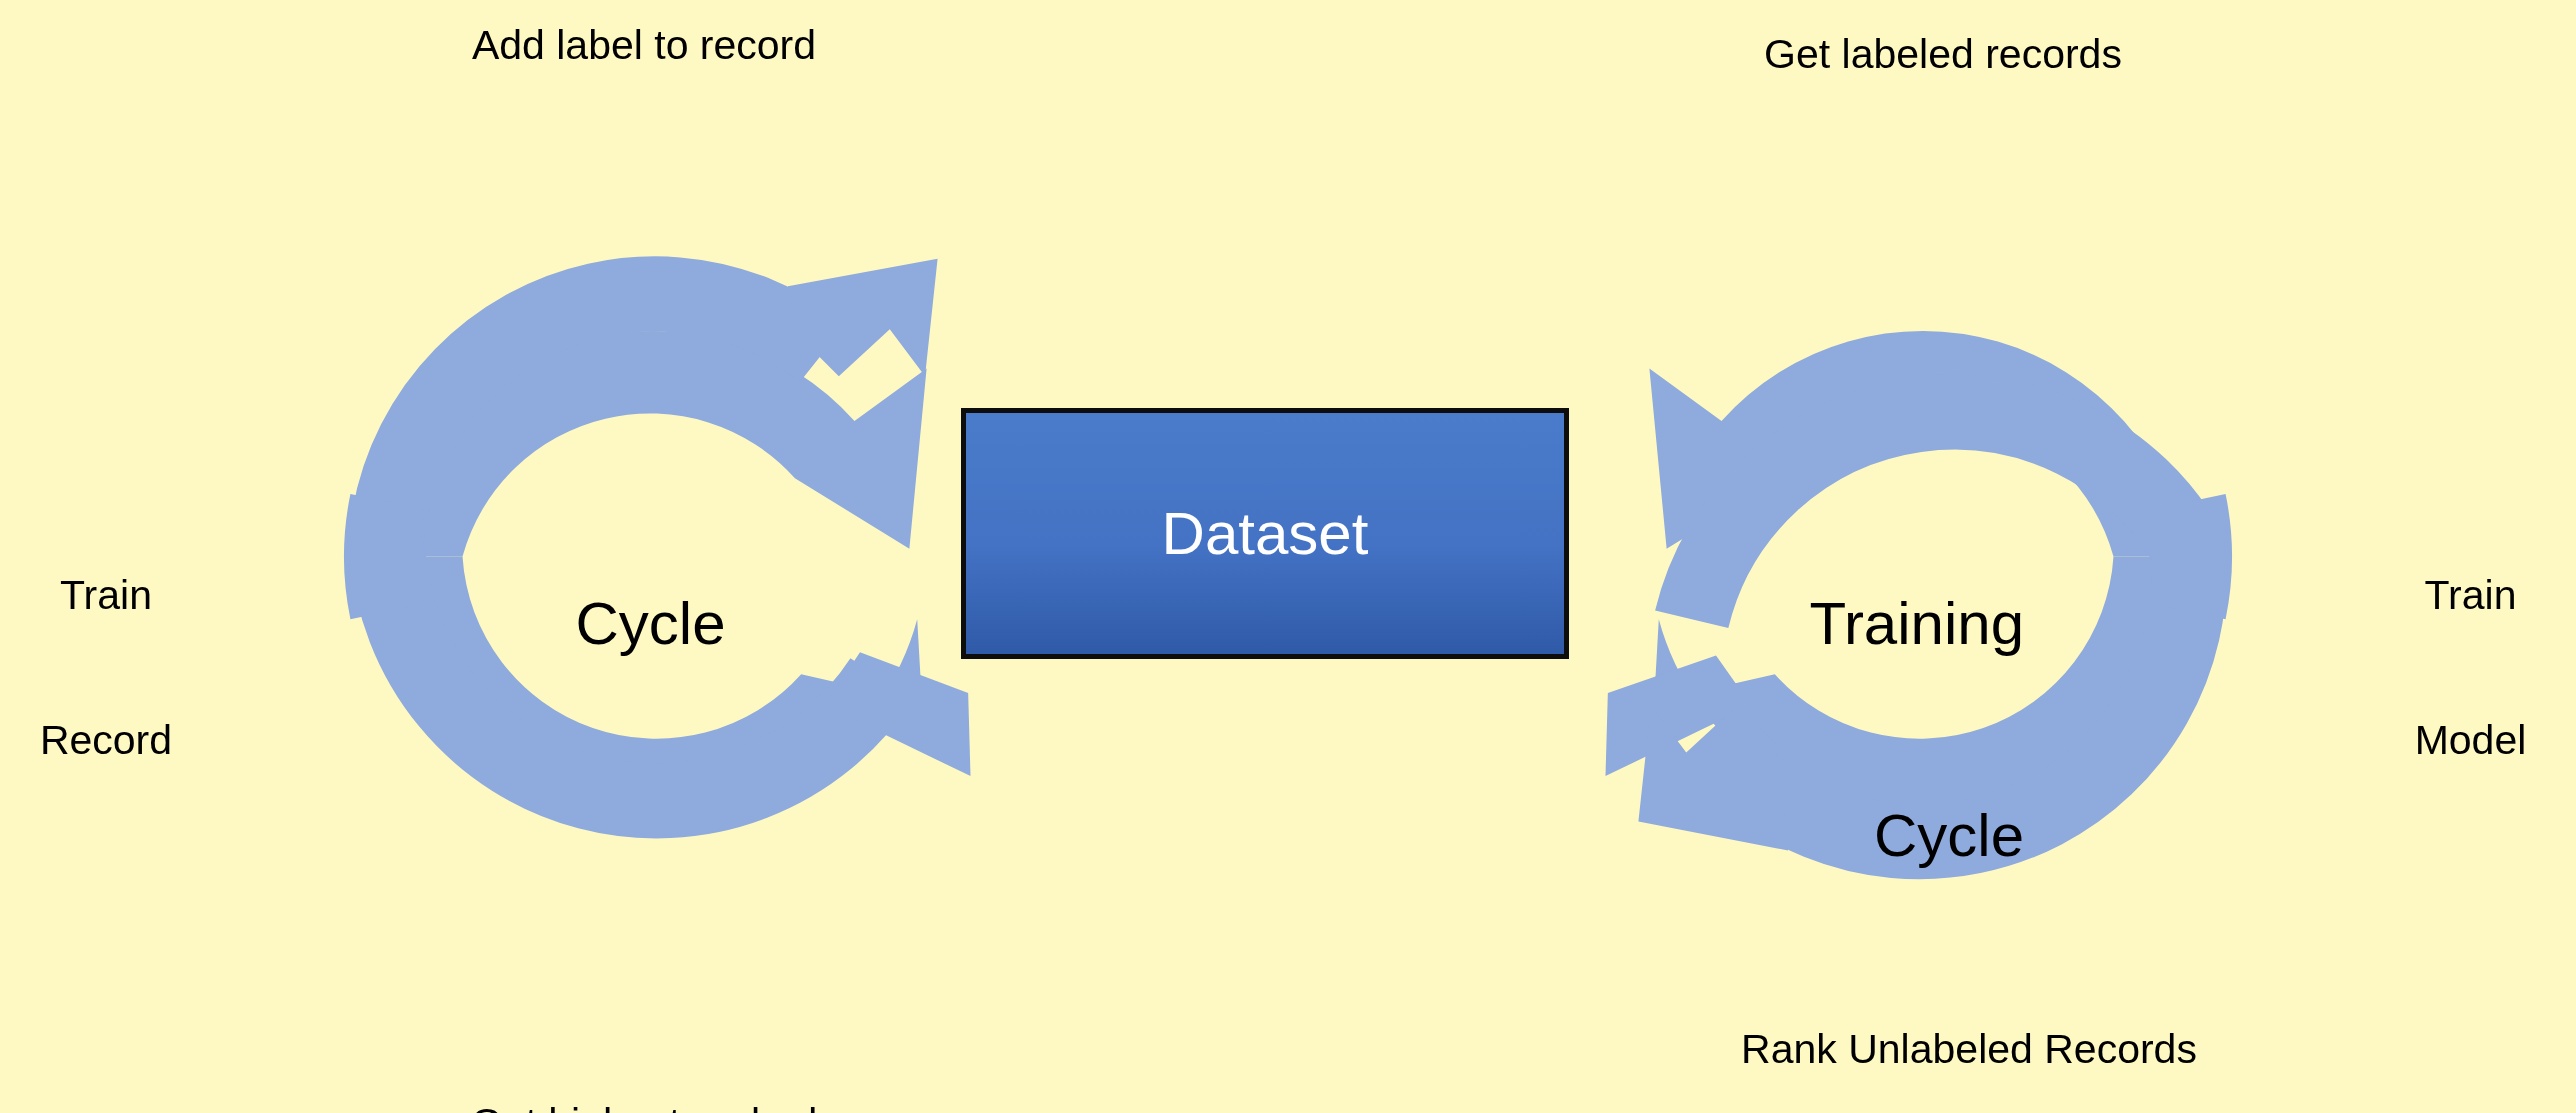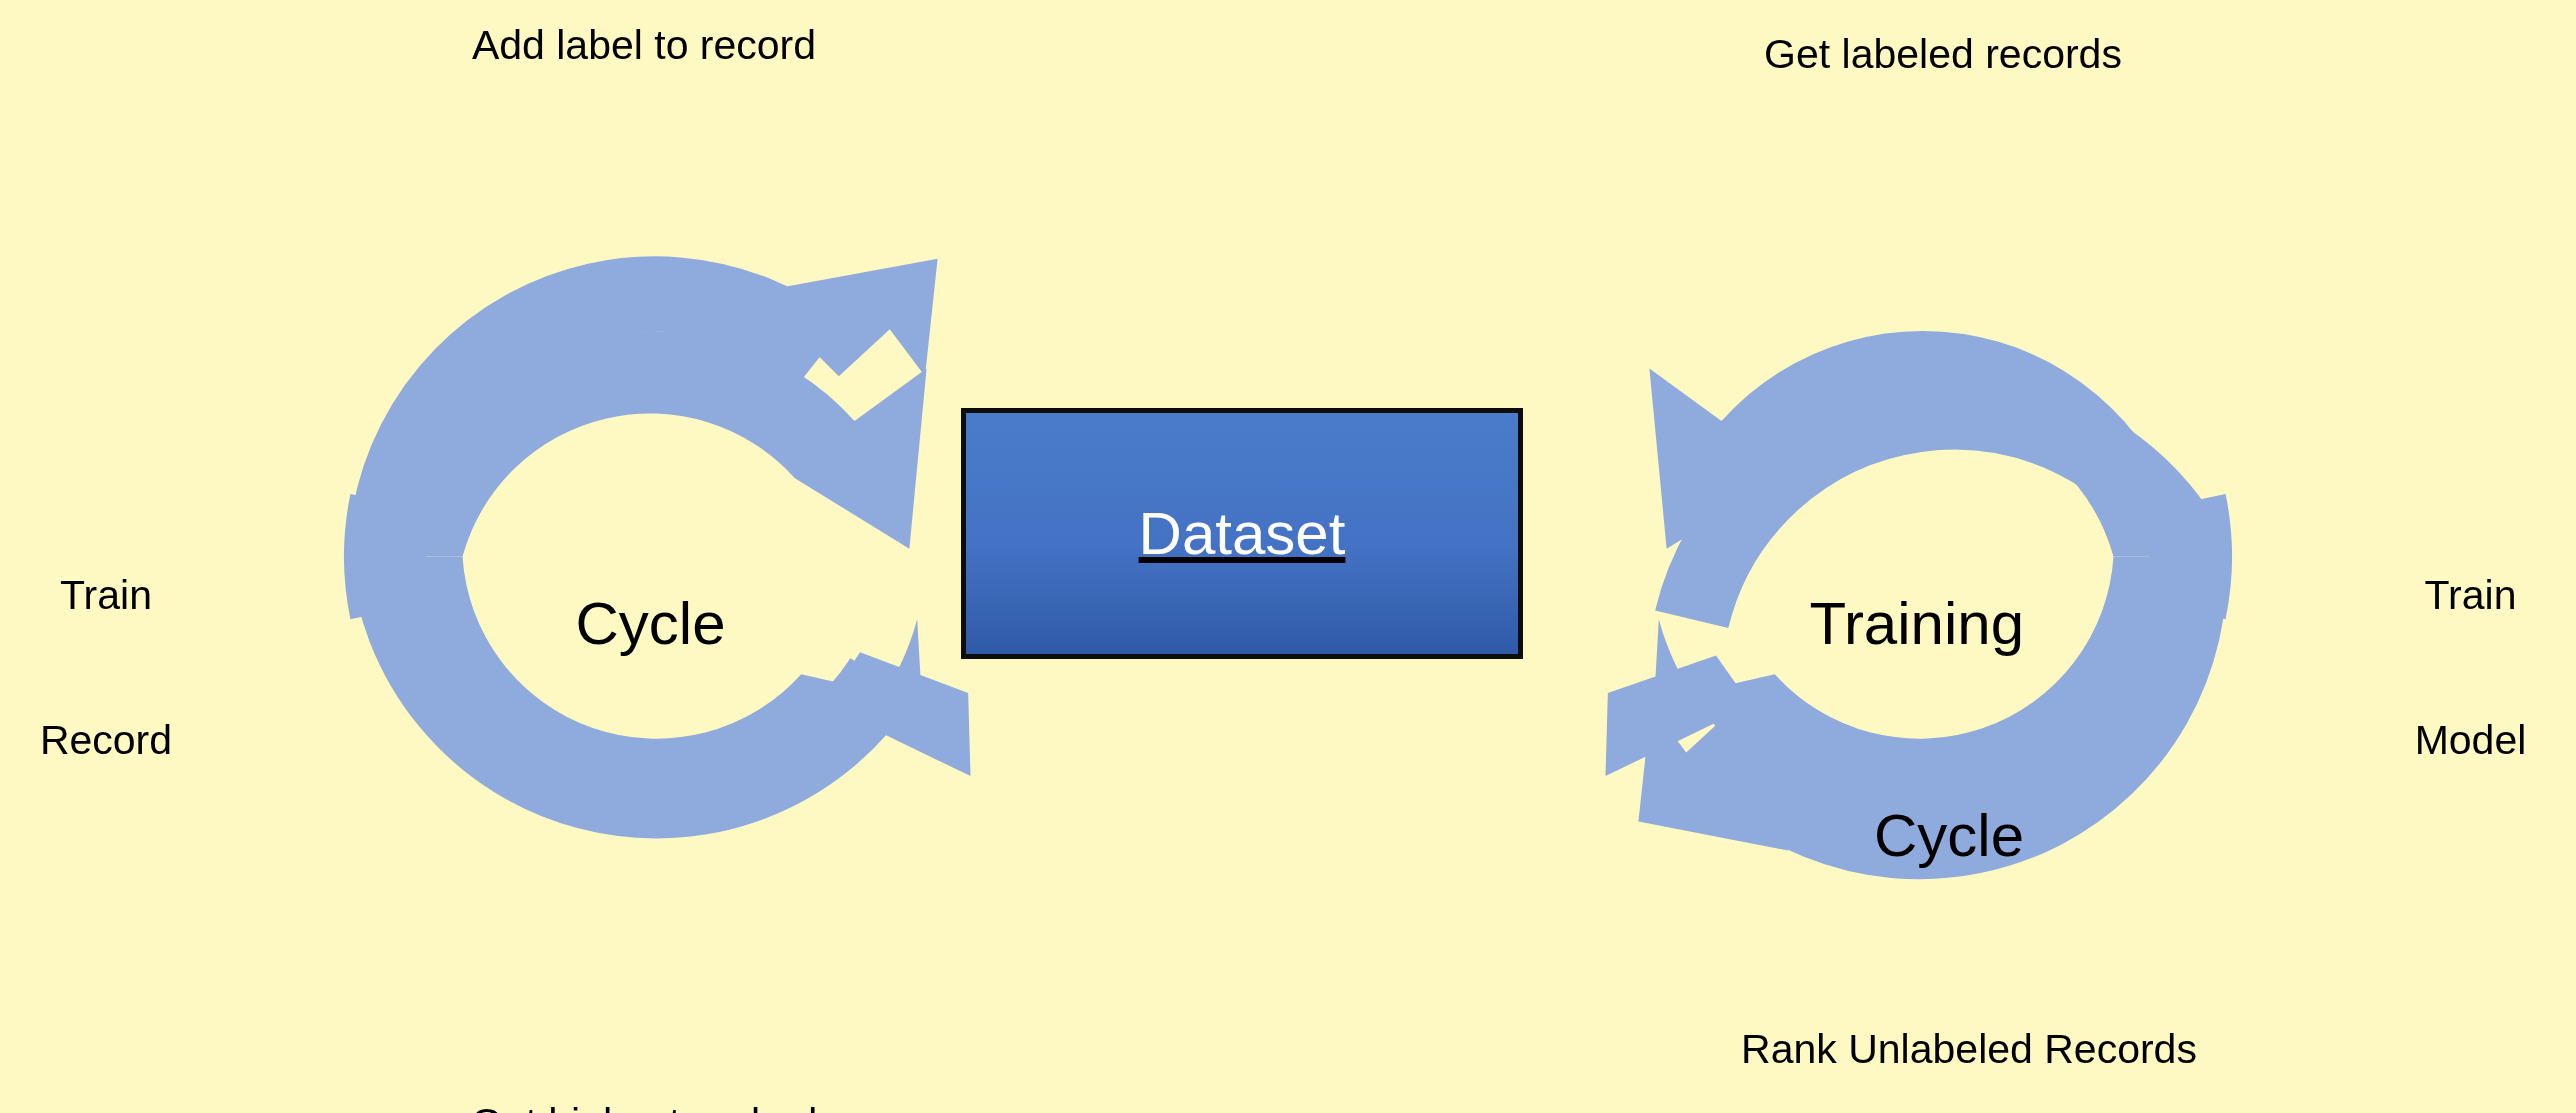--- a/index.html
+++ b/index.html
@@ -37,29 +37,28 @@
     font-size: 60px;
     color: #ffffff;
   }
   .ctr {
     transform: translate(-50%, -50%);
   }
   #dataset-box {
     position: absolute;
     left: 961px;
     top: 408px;
-    width: 562px;
+    width: 608px;
     height: 251px;
     box-sizing: border-box;
     border: 5.5px solid #0d0d0d;
     background: linear-gradient(180deg, #4a7ccb 0%, #4472c4 55%, #2f5aa8 100%);
     display: flex;
     align-items: center;
     justify-content: center;
-    text-decoration: underline;
   }
 </style>
 </head>
 <body>
 
 <div id="stage">
 
   <svg id="diagram-svg" viewBox="0 0 3286 1421" xmlns="http://www.w3.org/2000/svg">
 
     <g>

